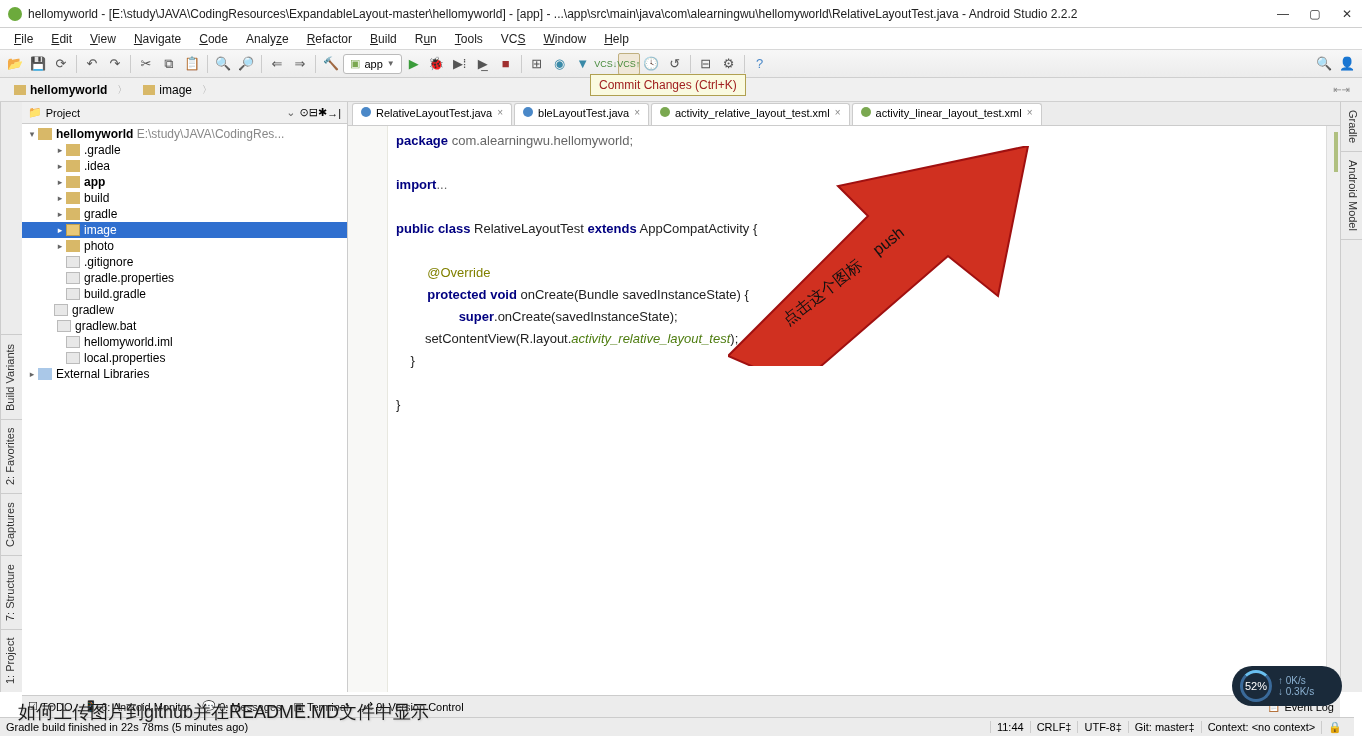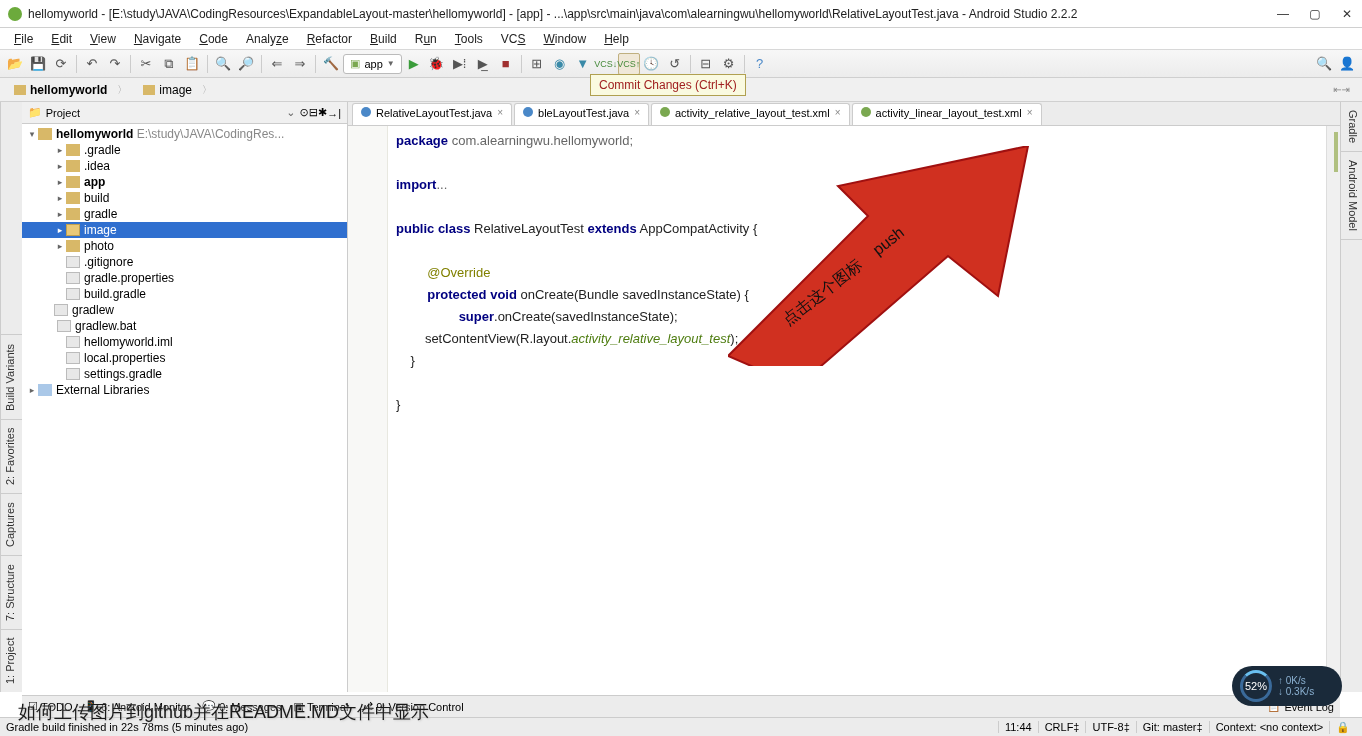--- a/index.html
+++ b/index.html
@@ -52,21 +52,21 @@
 .editor-body { flex: 1; display: flex; position: relative; }
 .gutter { width: 40px; background: #f8f8f6; border-right: 1px solid #e8e8e0; }
 .code { flex: 1; font-family: "Consolas", monospace; font-size: 13px; line-height: 22px; padding: 4px 8px; white-space: pre; color: #222; }
 .kw { color: #000080; font-weight: bold; }
 .ann { color: #808000; }
 .str { color: #4d7c0f; font-style: italic; }
 .pkg { color: #666; }
 .overlay-arrow { position: absolute; left: 380px; top: 20px; z-index: 40; pointer-events: none; }
 .bottom-tabs { position: absolute; bottom: 19px; left: 22px; right: 22px; height: 22px; background: #ececec; border-top: 1px solid #ccc; display: flex; align-items: center; padding: 0 6px; gap: 12px; font-size: 11px; }
 .bottom-tabs .bt { display: flex; align-items: center; gap: 3px; }
-.statusbar { position: absolute; bottom: 0; left: 0; right: 0; height: 19px; background: #ececec; border-top: 1px solid #ccc; display: flex; align-items: center; padding: 0 6px; font-size: 11px; }
+.statusbar { position: absolute; bottom: 0; left: 0; right: 8px; height: 19px; background: #ececec; border-top: 1px solid #ccc; display: flex; align-items: center; padding: 0 6px; font-size: 11px; }
 .statusbar .sb-msg { flex: 1; }
 .statusbar .sb-item { padding: 0 6px; border-left: 1px solid #ccc; }
 .speed-widget { position: absolute; right: 20px; bottom: 30px; width: 110px; height: 40px; background: #1a2a3a; border-radius: 20px; display: flex; align-items: center; padding: 0 8px; color: #8ab0d0; font-size: 10px; z-index: 60; }
 .speed-widget .circ { width: 32px; height: 32px; border: 3px solid #3a6a9a; border-top-color: #6ac0f0; border-radius: 50%; display: flex; align-items: center; justify-content: center; font-size: 11px; color: #fff; margin-right: 6px; }
 .caption-overlay { position: absolute; bottom: 12px; left: 18px; font-size: 18px; color: #1a1a1a; text-shadow: 1px 1px 2px #ccc; z-index: 70; font-family: "Microsoft YaHei", sans-serif; }
 .scrollbar-v { width: 14px; background: #f0f0f0; border-left: 1px solid #ddd; position: relative; }
 .scrollbar-v .strip { position: absolute; right: 2px; top: 6px; width: 4px; height: 40px; background: #b0c080; }
 </style>
 </head>
 <body>
@@ -197,21 +197,20 @@
           <div class="tree-row" style="padding-left: 32px;"><span class="tw">▸</span><span class="ico folder"></span>gradle</div>
           <div class="tree-row sel" style="padding-left: 32px;"><span class="tw">▸</span><span class="ico folder-o"></span>image</div>
           <div class="tree-row" style="padding-left: 32px;"><span class="tw">▸</span><span class="ico folder"></span>photo</div>
           <div class="tree-row" style="padding-left: 32px;"><span class="tw"></span><span class="ico file"></span>.gitignore</div>
           <div class="tree-row" style="padding-left: 32px;"><span class="tw"></span><span class="ico file"></span>gradle.properties</div>
           <div class="tree-row" style="padding-left: 32px;"><span class="tw"></span><span class="ico file"></span>build.gradle</div>
           <div class="tree-row" style="padding-left: 20px;"><span class="tw"></span><span class="ico file"></span>gradlew</div>
           <div class="tree-row" style="padding-left: 23px;"><span class="tw"></span><span class="ico file"></span>gradlew.bat</div>
           <div class="tree-row" style="padding-left: 32px;"><span class="tw"></span><span class="ico file"></span>hellomyworld.iml</div>
           <div class="tree-row" style="padding-left: 32px;"><span class="tw"></span><span class="ico file"></span>local.properties</div>
-          <div class="tree-row" style="padding-left: 32px;"><span class="tw"></span><span class="ico file"></span>settings.gradle</div>
         </div>
       <div class="tree-row" style="padding-left:4px">
         <span class="tw">▸</span>
           <span class="ico lib"></span>
         <span>External Libraries</span>
       </div>
     </div>
   </div>
 
   <div class="editor-area">

